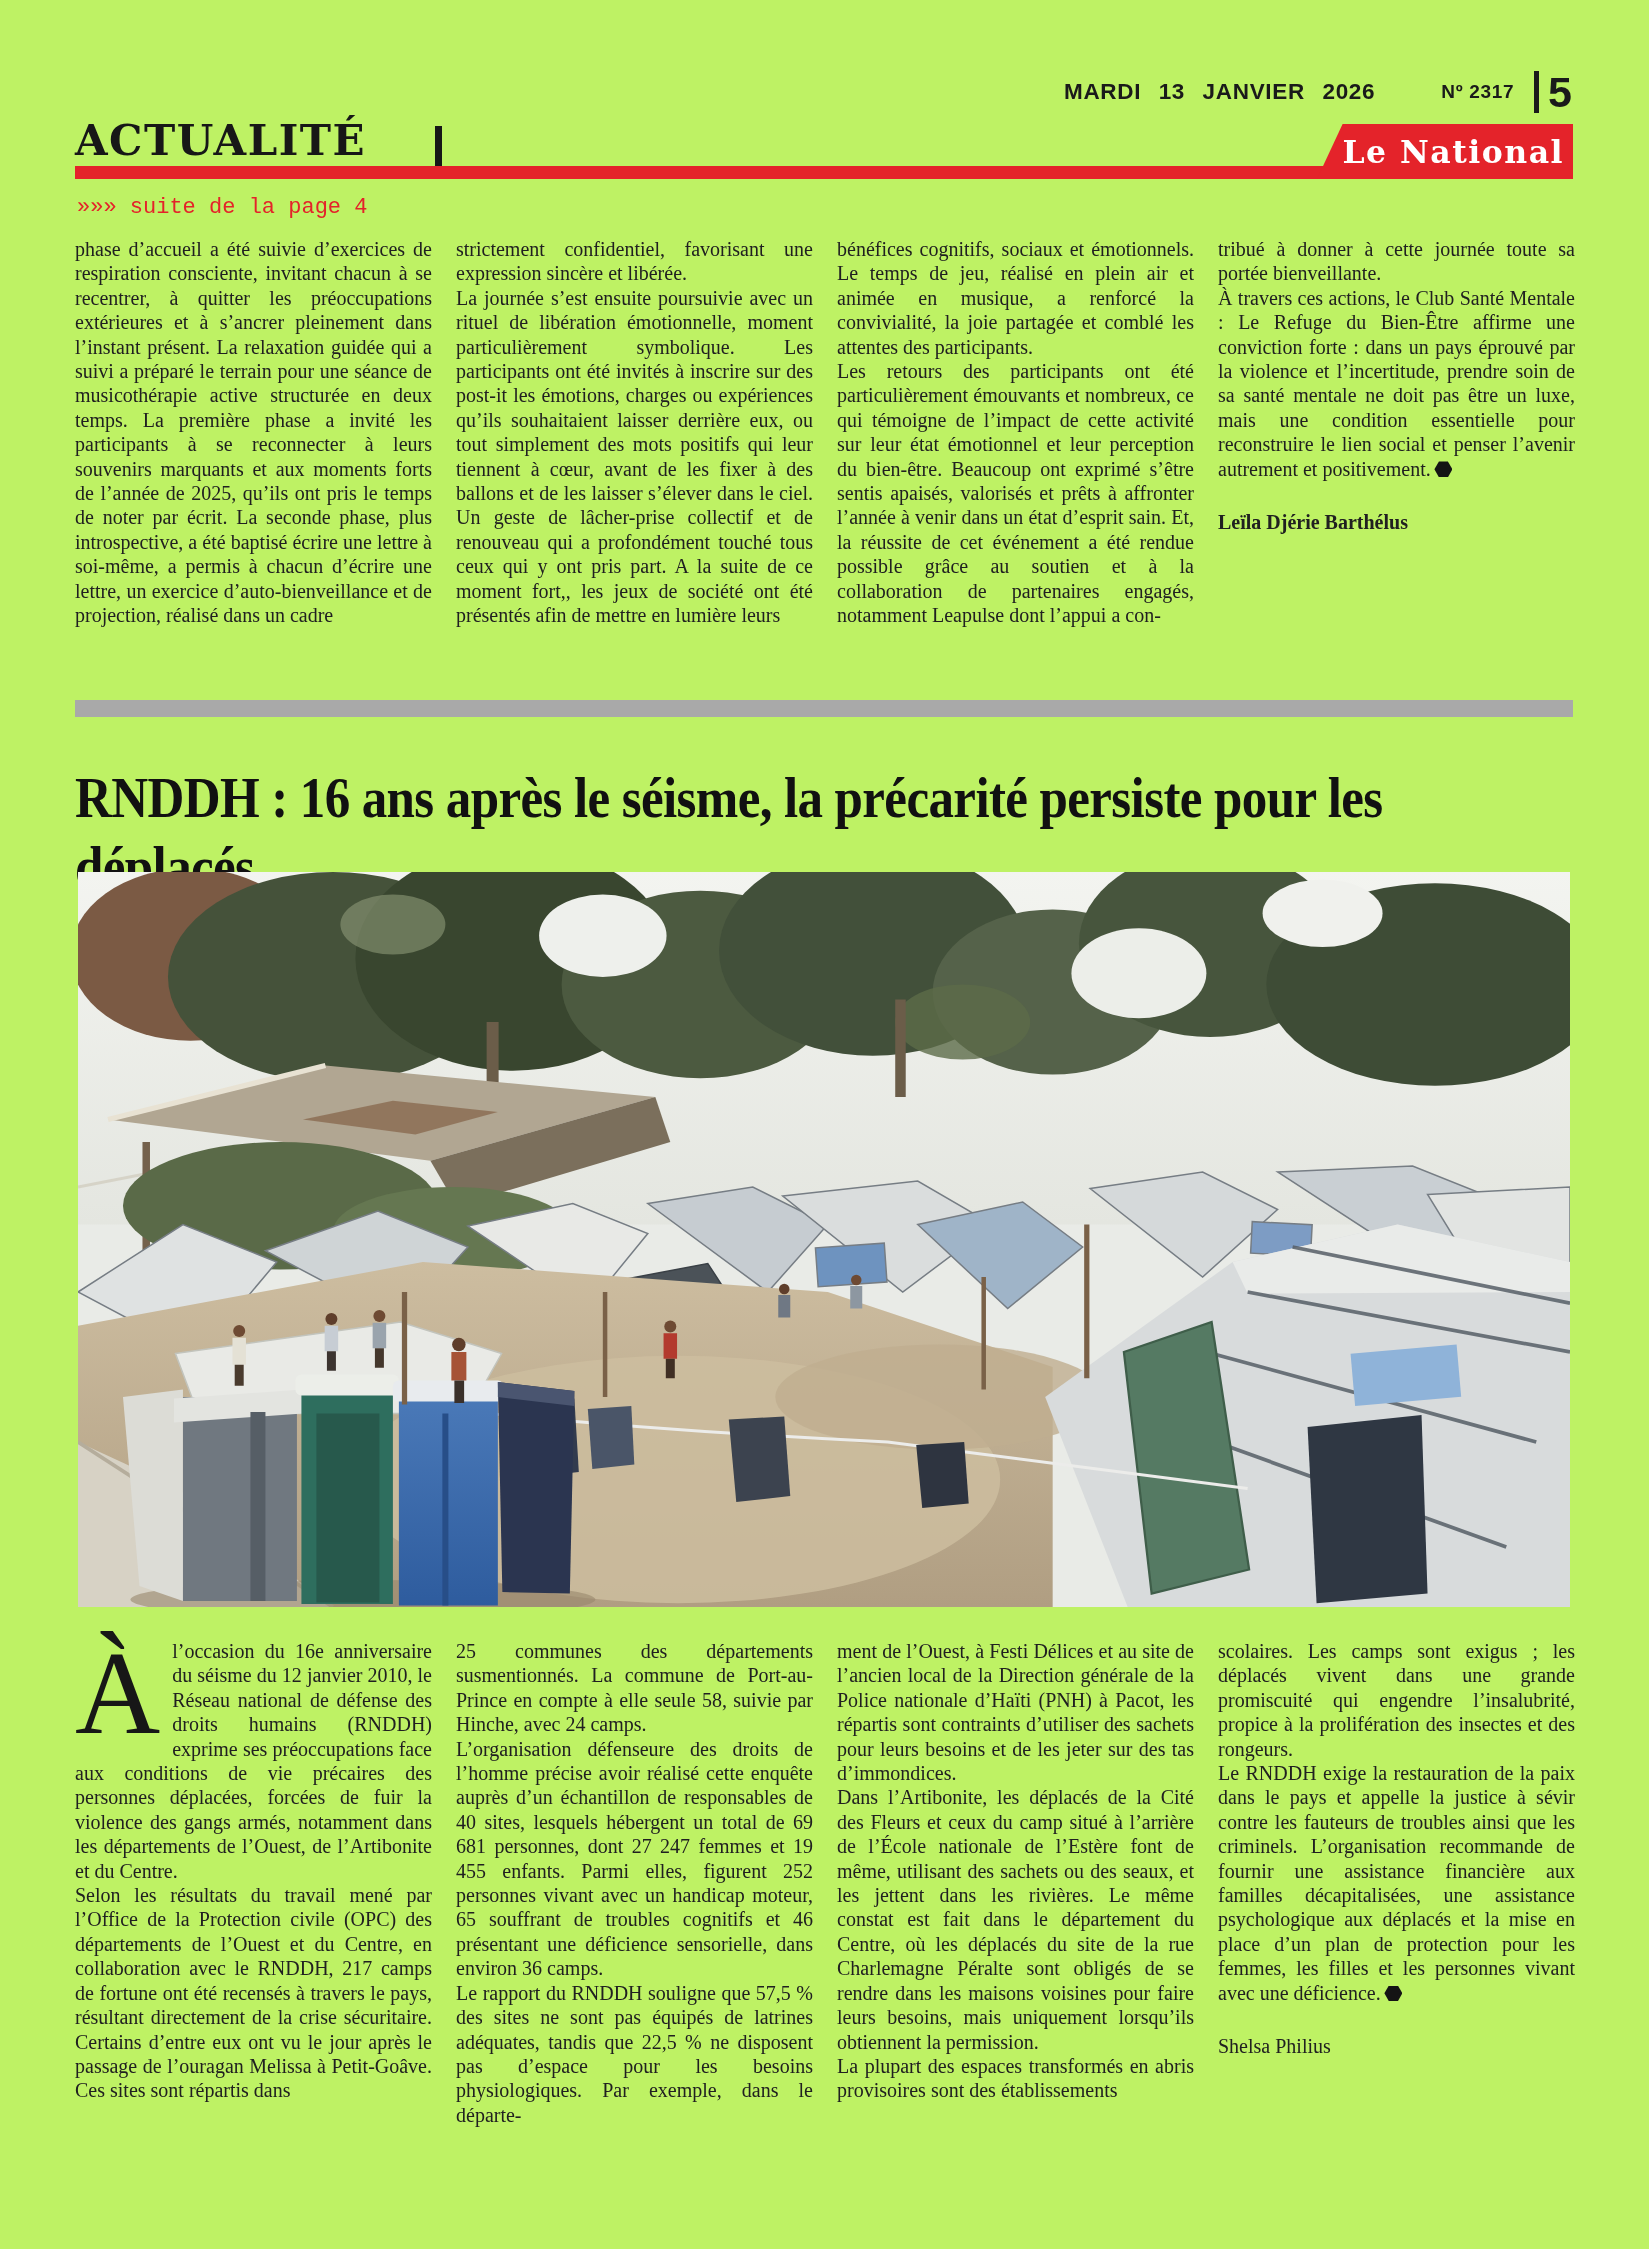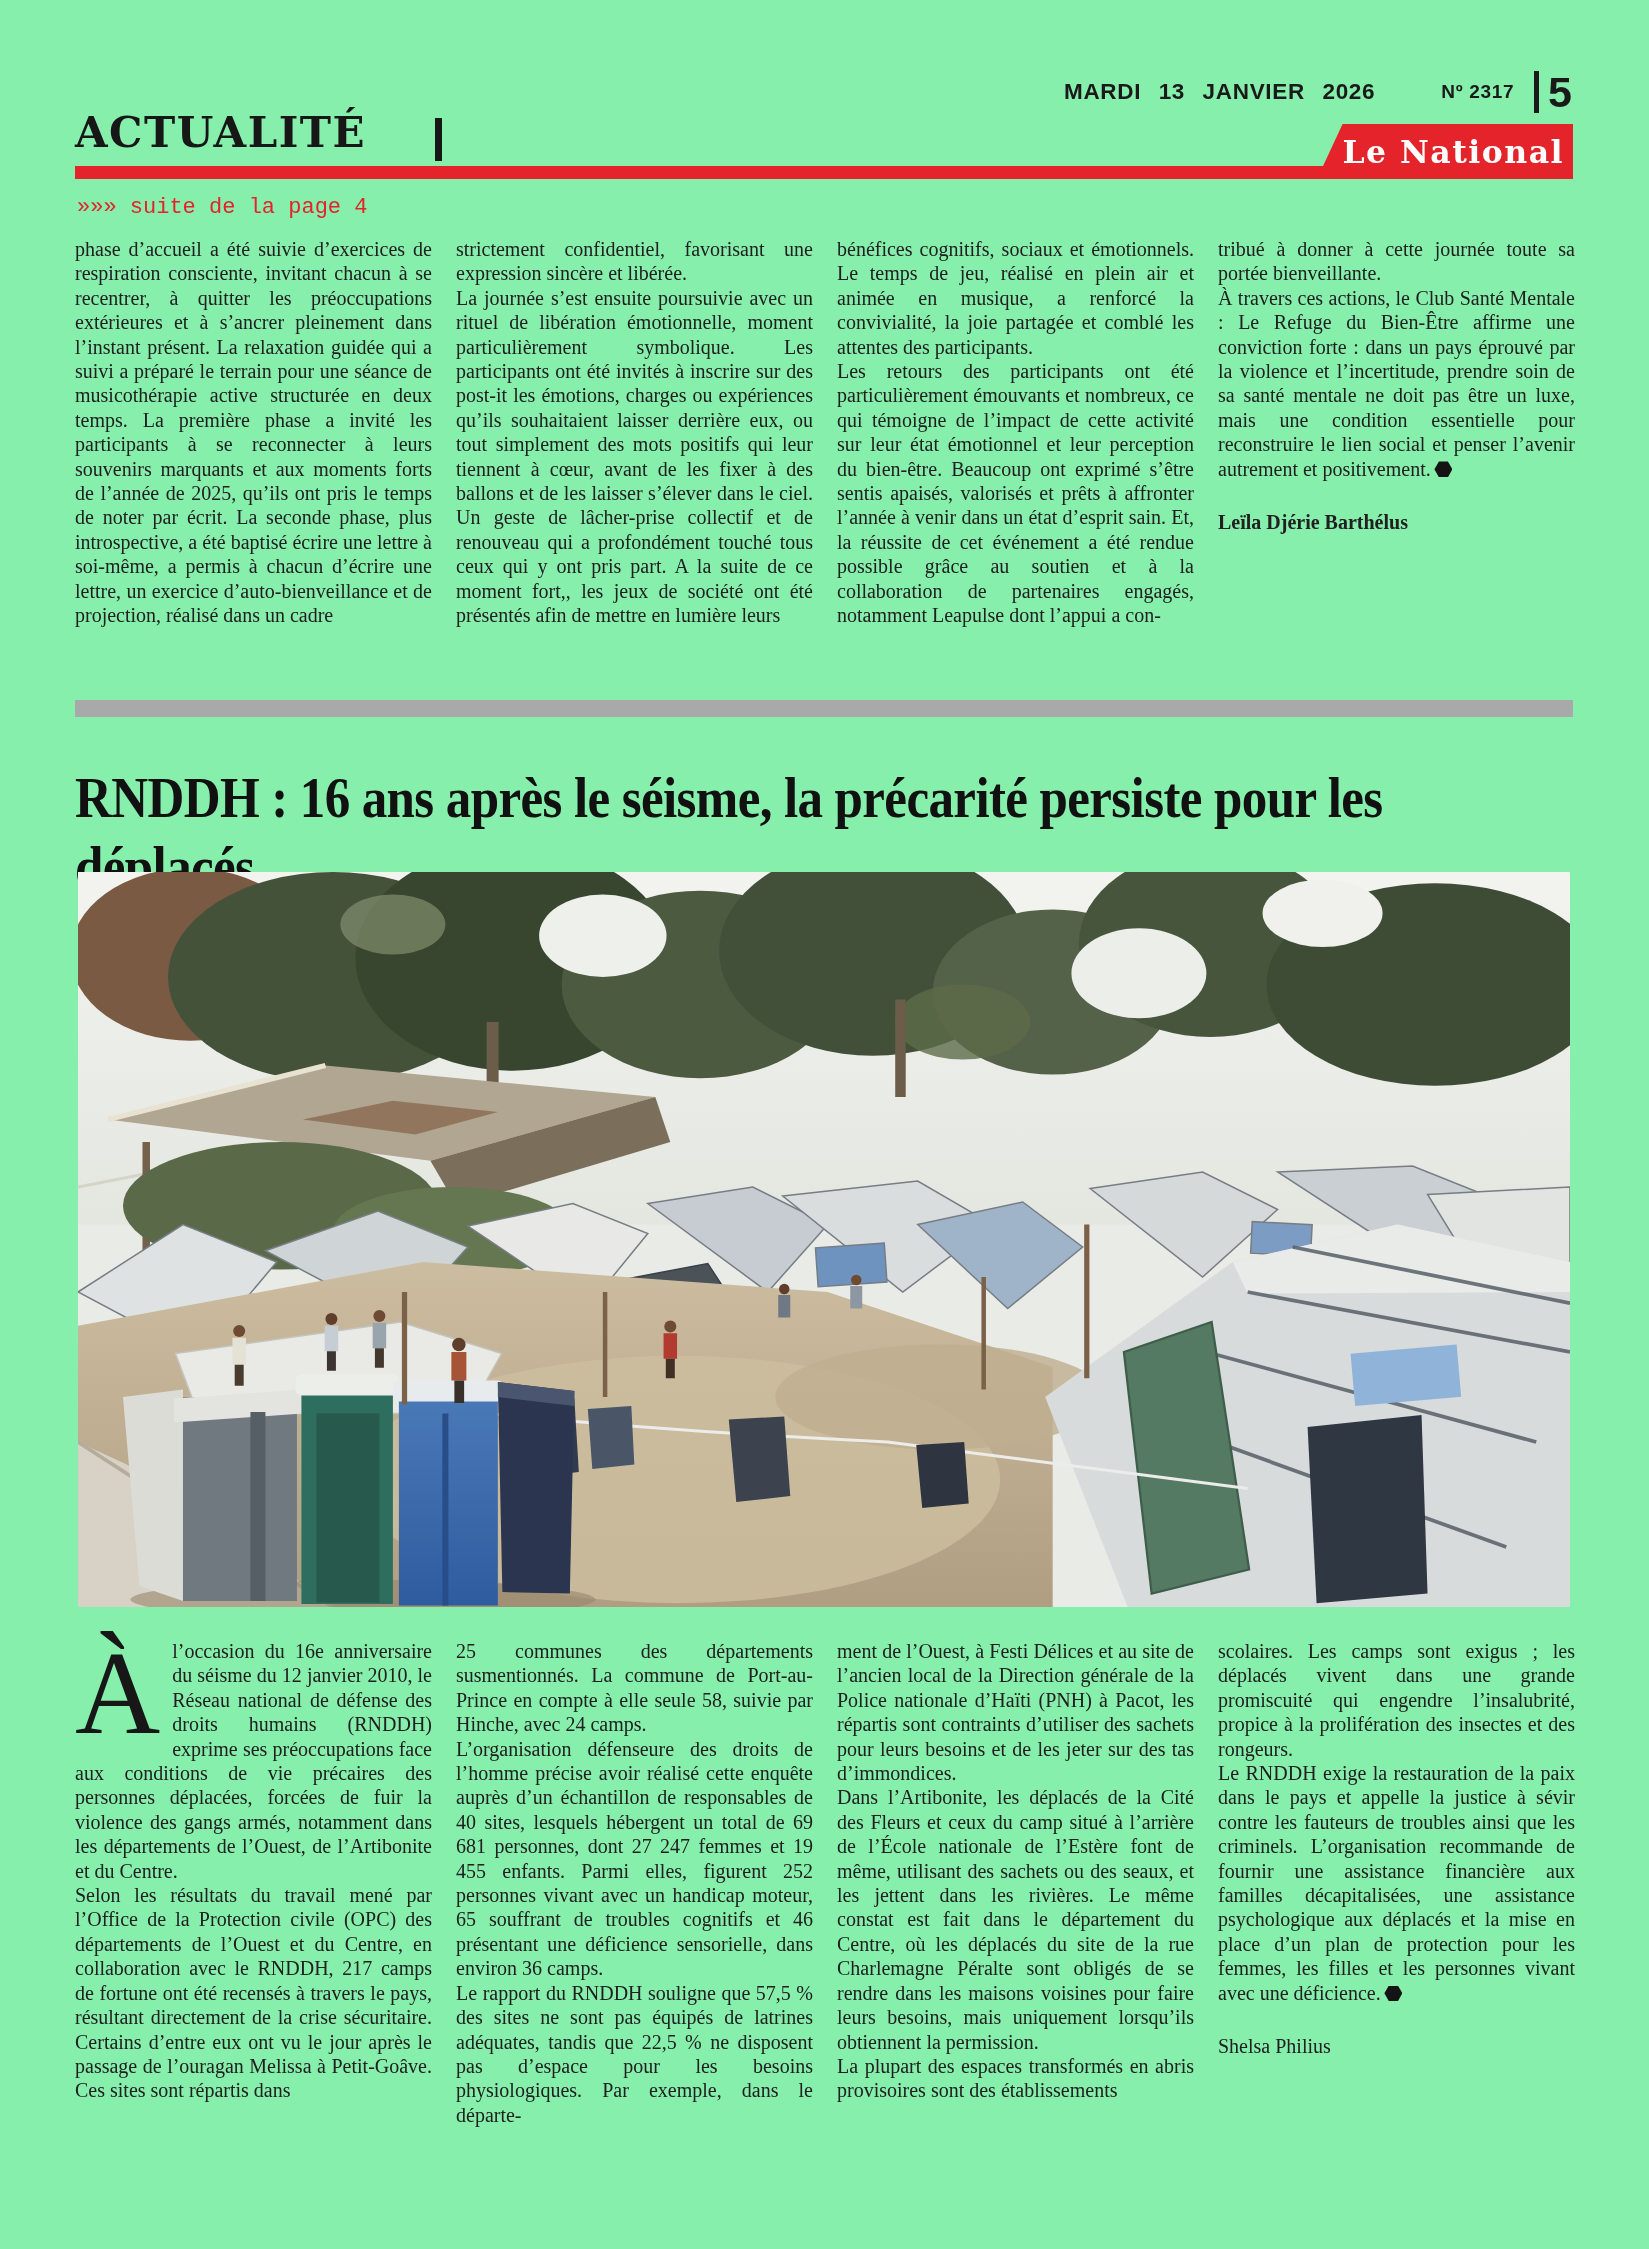--- a/index.html
+++ b/index.html
@@ -1,30 +1,30 @@
 <!DOCTYPE html>
 <html style="font-size:12px"><head>
 <meta charset="utf-8">
 <style>
   html,body{margin:0;padding:0;background:#ffffff;}
   .page{
-    position:relative;width:1650px;height:2250px;background:#86efac;
+    position:relative;width:1650px;height:2250px;background:#bef264;
     font-family:"Liberation Serif",serif;color:#1c1c1c;overflow:hidden;
   }
   
   .meta-row{
     position:absolute;top:69px;right:78px;height:46px;
     display:flex;align-items:center;
     font-family:"Liberation Sans",sans-serif;font-weight:bold;color:#1a1a1a;
   }
   .meta-date{font-size:22.5px;letter-spacing:0.7px;word-spacing:10.5px;margin-right:66px;}
   .meta-issue{font-size:19px;letter-spacing:0.7px;margin-right:19.5px;}
   .meta-divider{width:5.2px;height:42px;background:#1a1a1a;margin-right:9px;}
   .meta-page{font-size:43px;line-height:43px;}
-  .section-row{position:absolute;top:110px;left:75px;display:flex;align-items:flex-end;}
+  .section-row{position:absolute;top:118px;left:75px;display:flex;align-items:flex-end;}
   .section-title{
     font-family:"DejaVu Serif",serif;font-weight:bold;font-size:42px;line-height:45px;
     letter-spacing:1.5px;color:#171717;
   }
   .section-tick{width:6.7px;height:43px;background:#171717;margin-left:69px;margin-bottom:-6px;}
   .red-rule{position:absolute;top:166px;left:75px;width:1498px;height:12.7px;background:#e4232a;}
   .brand-badge{
     position:absolute;top:124px;left:1317px;width:256px;height:55px;background:#e4232a;
     clip-path:polygon(10% 0,100% 0,100% 100%,0 100%);
     display:flex;align-items:center;justify-content:center;

